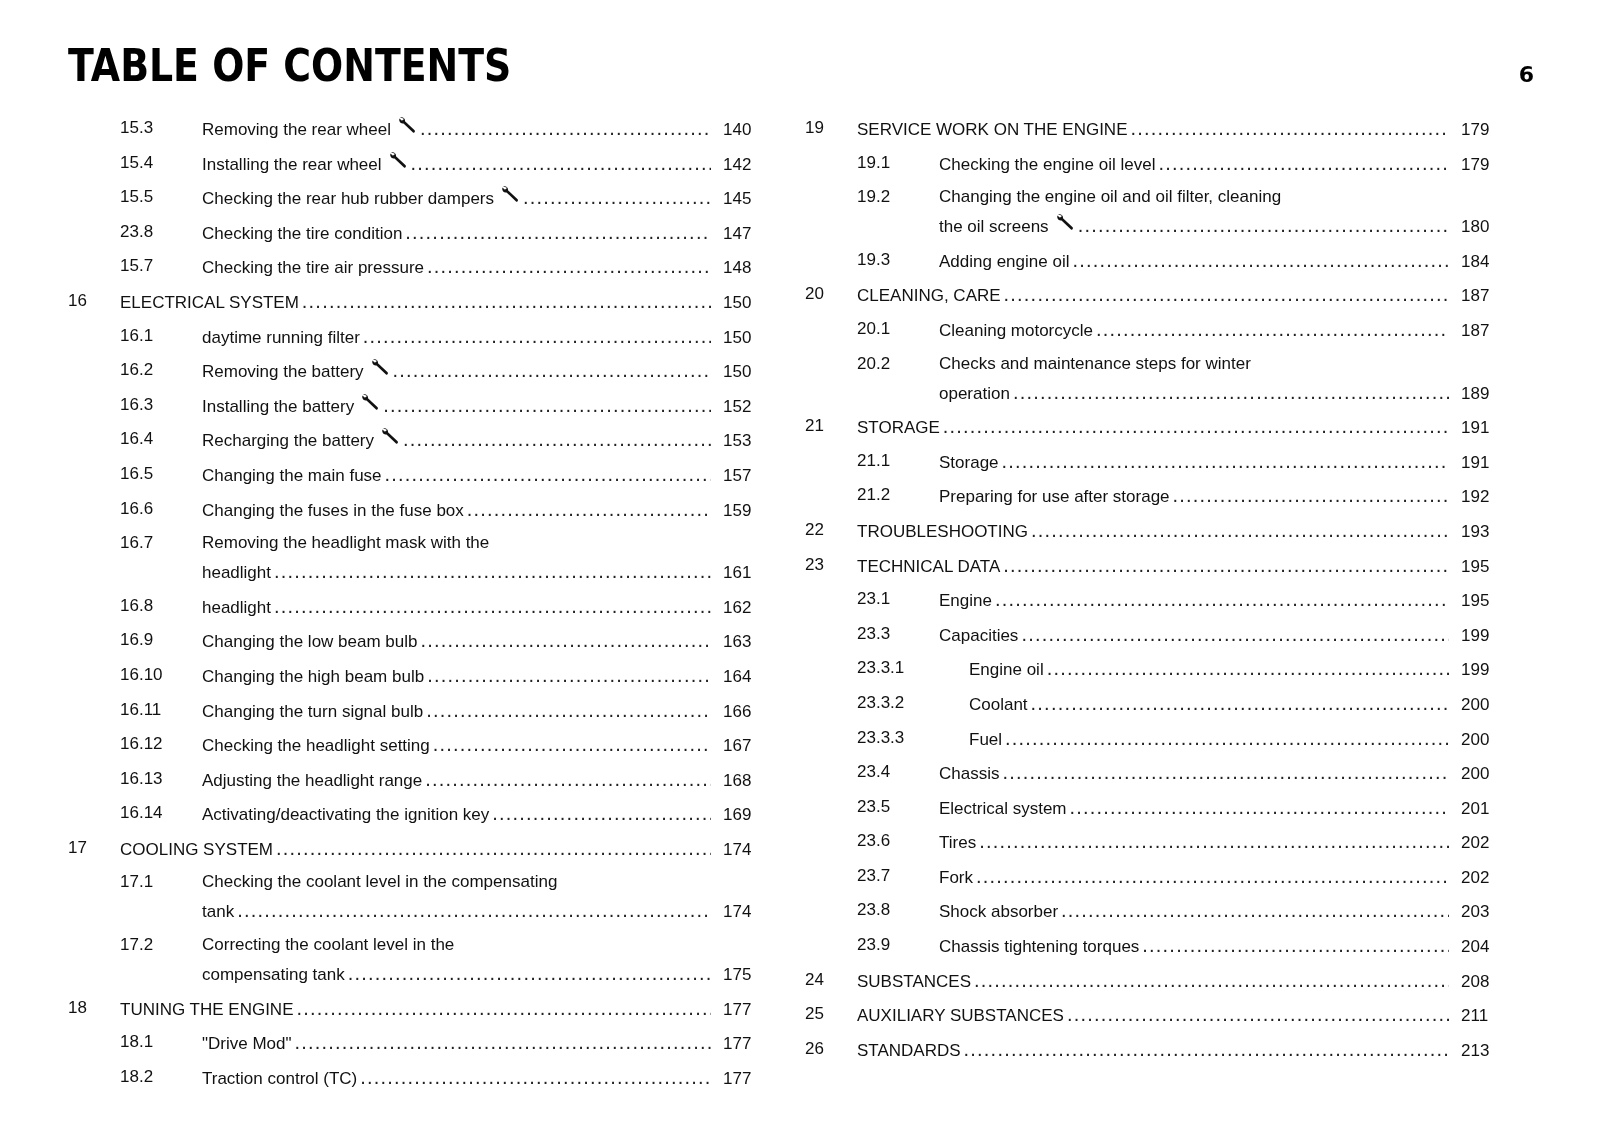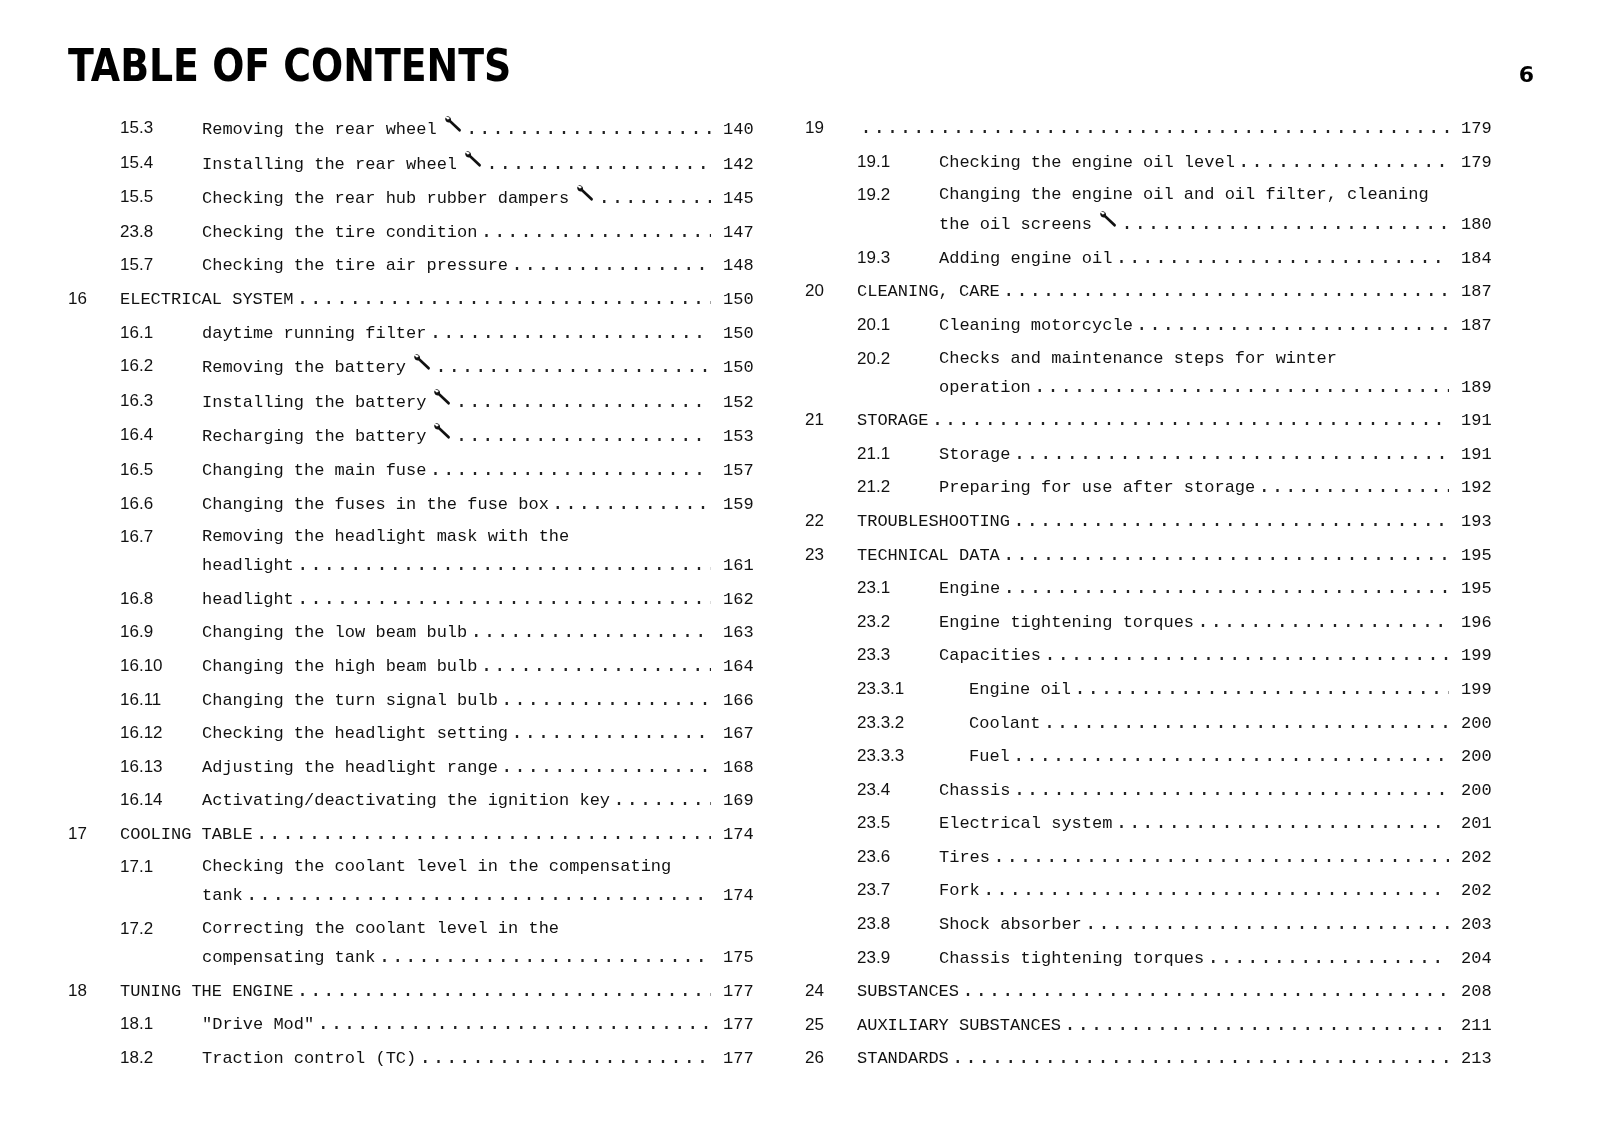--- a/index.html
+++ b/index.html
@@ -8,21 +8,21 @@
   .title { position: absolute; left: 68px; top: 40px; font-family: "DejaVu Sans", sans-serif;
            font-weight: bold; font-size: 44px; letter-spacing: 0px; transform: scaleX(0.86);
            transform-origin: left top; color: #000; }
   .pagenum { position: absolute; right: 66px; top: 62px; font-family: "DejaVu Sans", sans-serif;
              font-weight: bold; font-size: 22px; color: #000; }
   .col { position: absolute; top: 114px; }
   .col.left { left: 68px; width: 695px; }
   .col.right { left: 805px; width: 696px; }
   .entry { position: relative; font-size: 17px; line-height: 28px; margin-bottom: 4.6px; }
   .entry .num { position: absolute; left: 0; top: 0; white-space: nowrap; }
-  .entry .body { display: flex; flex-direction: column; font-family: Liberation Mono, monospace; }
+  .entry .body { display: flex; flex-direction: column; }
   .entry .first { white-space: nowrap; }
   .entry .lastline { display: flex; align-items: baseline; white-space: nowrap; }
   .entry .lastline .dots { flex: 1; overflow: hidden; margin: 0 12px 0 3px; letter-spacing: 1.2px;
                            color: #222; font-size: 20px; }
   .entry .lastline .dots::before { content: "................................................................................................................................................................................................"; }
   .entry .lastline .page { min-width: 40px; }
   .wrench { display: inline-block; width: 20px; height: 20px; vertical-align: -2px; margin-left: 6px; }
   
   .lvl1 .body { padding-left: 52px; }
   .lvl2 { padding-left: 52px; }
@@ -254,21 +254,21 @@
           <span>Activating/deactivating the ignition key</span>
           <span class="dots"></span>
           <span class="page">169</span>
         </div>
       </div>
     </div>
     <div class="entry lvl1">
       <span class="num">17</span>
       <div class="body">
         <div class="lastline">
-          <span>COOLING TABLE</span>
+          <span>COOLING SYSTEM</span>
           <span class="dots"></span>
           <span class="page">174</span>
         </div>
       </div>
     </div>
     <div class="entry lvl2">
       <span class="num">17.1</span>
       <div class="body">
         <div class="first"><span>Checking the coolant level in the compensating</span></div>
         <div class="lastline">
@@ -318,20 +318,21 @@
           <span class="page">177</span>
         </div>
       </div>
     </div>
   </div>
 <div class="col right" id="col-right">
     <div class="entry lvl1">
       <span class="num">19</span>
       <div class="body">
         <div class="lastline">
+          <span>SERVICE WORK ON THE ENGINE</span>
           <span class="dots"></span>
           <span class="page">179</span>
         </div>
       </div>
     </div>
     <div class="entry lvl2">
       <span class="num">19.1</span>
       <div class="body">
         <div class="lastline">
           <span>Checking the engine oil level</span>
@@ -445,30 +446,20 @@
         </div>
       </div>
     </div>
     <div class="entry lvl2">
       <span class="num">23.1</span>
       <div class="body">
         <div class="lastline">
           <span>Engine</span>
           <span class="dots"></span>
           <span class="page">195</span>
-        </div>
-      </div>
-    </div>
-    <div class="entry lvl2">
-      <span class="num">23.2</span>
-      <div class="body">
-        <div class="lastline">
-          <span>Engine tightening torques</span>
-          <span class="dots"></span>
-          <span class="page">196</span>
         </div>
       </div>
     </div>
     <div class="entry lvl2">
       <span class="num">23.3</span>
       <div class="body">
         <div class="lastline">
           <span>Capacities</span>
           <span class="dots"></span>
           <span class="page">199</span>

